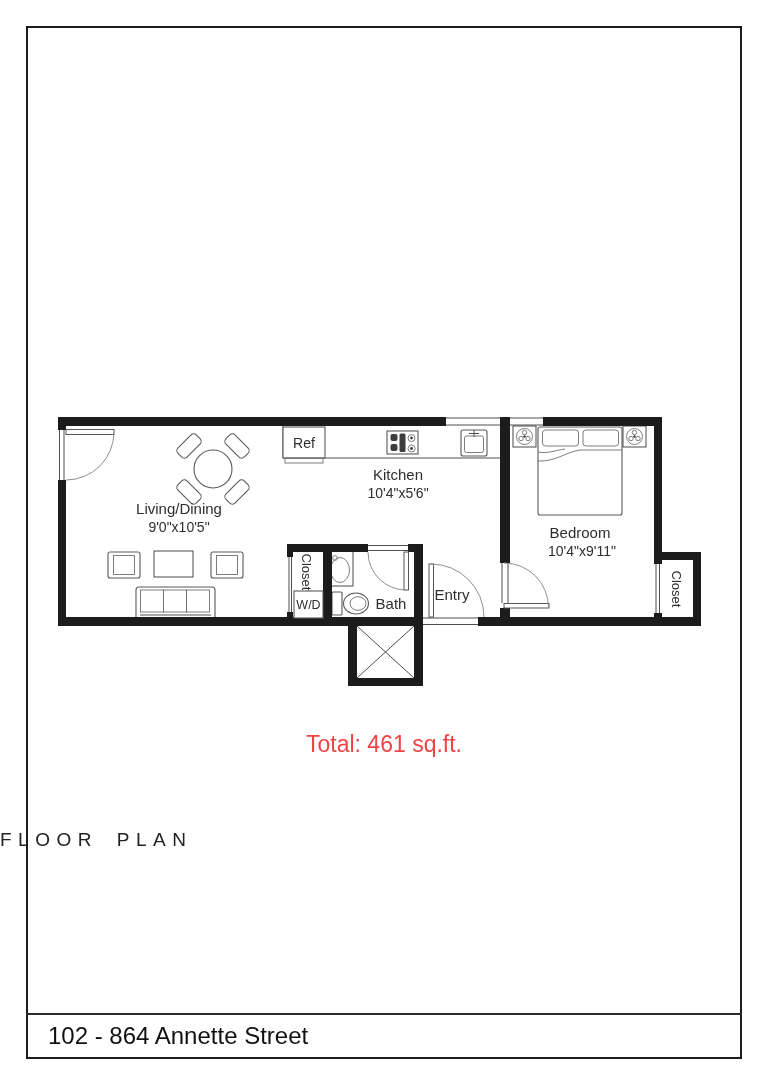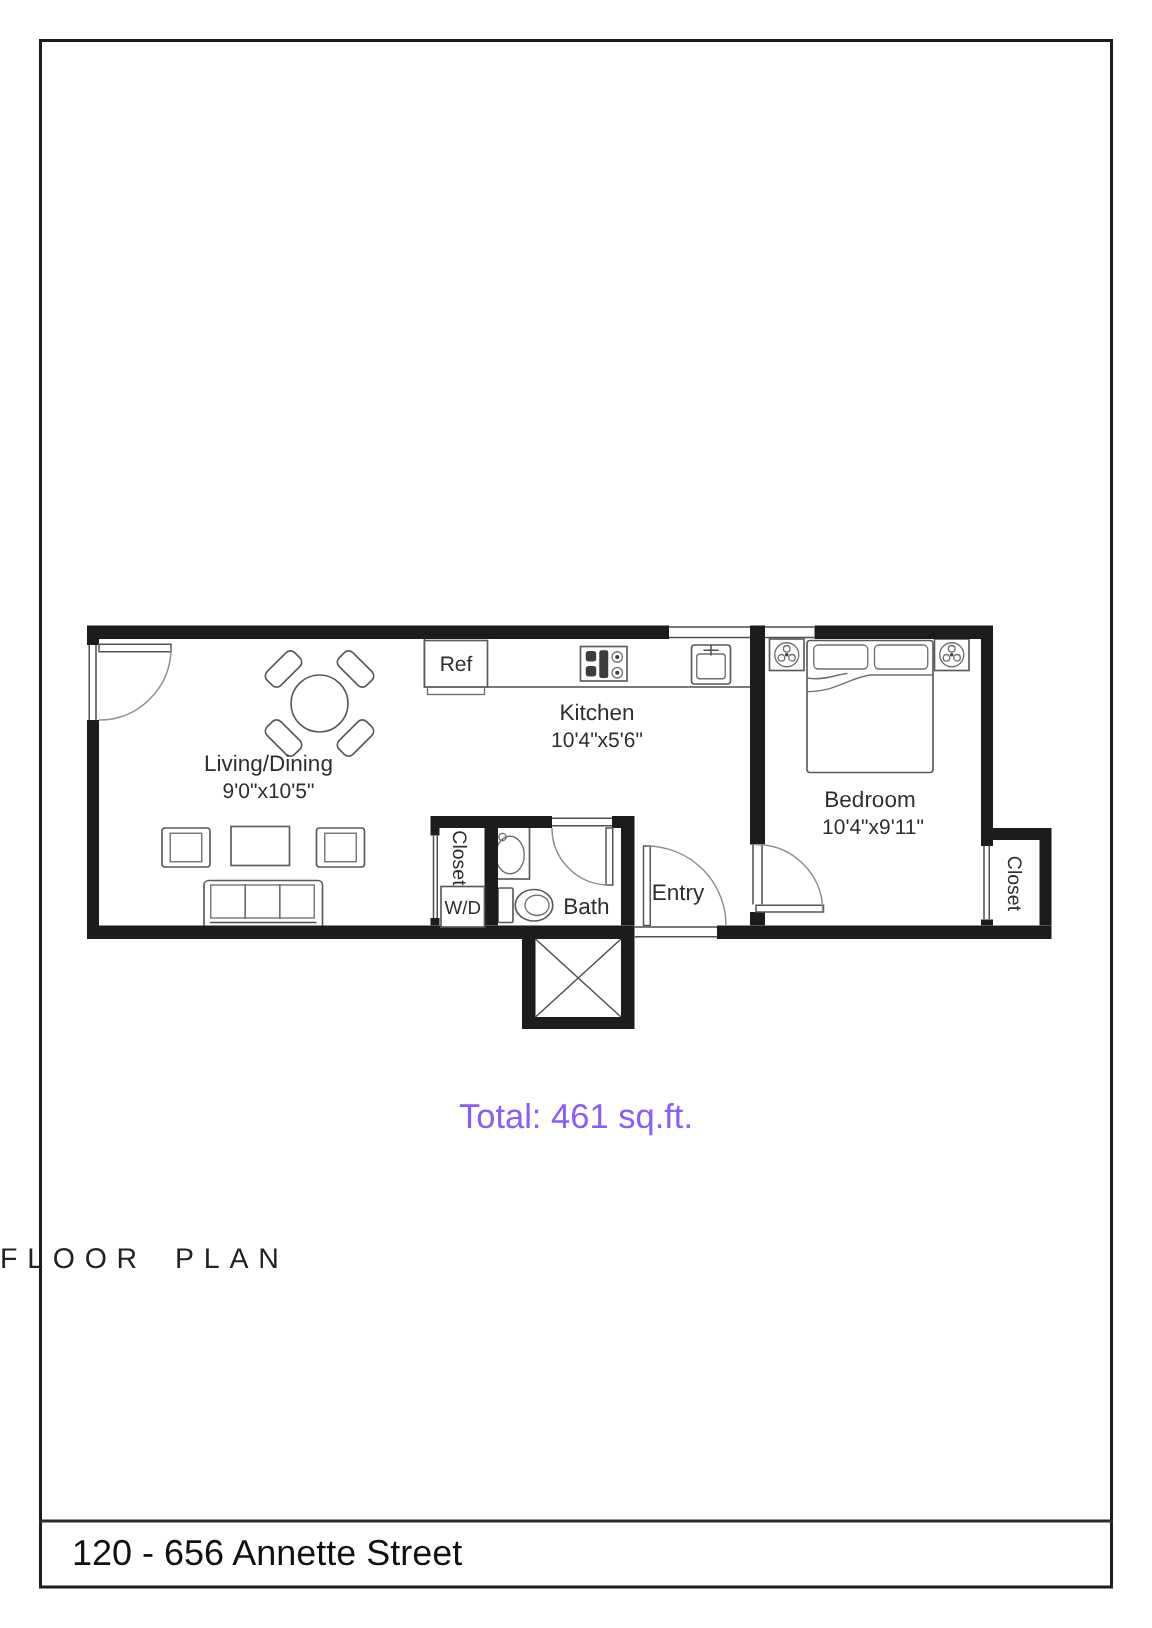--- a/index.html
+++ b/index.html
@@ -15,21 +15,21 @@
   .dark{fill:#3d3d3d;stroke:none;}
   .arc{stroke:#8f8f8f;stroke-width:1;fill:none;}
   .leaf{stroke:#555555;stroke-width:1;fill:#ffffff;}
   text{font-family:"Liberation Sans",sans-serif;fill:var(--text,#2e2e2e);}
   .room-name{font-size:15px;text-anchor:middle;}
   .room-dims{font-size:14px;text-anchor:middle;}
   .fixture-label{font-size:14px;text-anchor:middle;}
   .small-label{font-size:12.5px;text-anchor:middle;}
   .closet-label{font-size:13px;text-anchor:middle;}
   .total-text{position:absolute;left:0;width:768px;top:731px;text-align:center;
-        font-size:23px;color:#8b5cf6;}
+        font-size:23px;color:#ef4444;}
   .plan-title{position:absolute;left:0;width:768px;top:829px;text-align:left;
         font-size:19px;letter-spacing:6.5px;word-spacing:7px;color:#222222;}
   .footer-sep{position:absolute;left:26px;top:1013px;width:716px;height:2px;background:#2a2a2a;}
   .footer-text{position:absolute;left:48px;top:1022px;font-size:24px;color:#111111;}
 </style>
 </head>
 <body>
 
 <div class="page">
   <div class="page-border"></div>
@@ -197,14 +197,14 @@
       <text class="closet-label" x="672" y="589" transform="rotate(90 672 589)">Closet</text>
     </g>
   </svg>
 
   <div class="total-text">Total: 461 sq.ft.</div>
 
   <div class="plan-title">FLOOR PLAN</div>
 
   <div class="footer-sep"></div>
 
-  <div class="footer-text">120 - 656 Annette Street</div>
+  <div class="footer-text">102 - 864 Annette Street</div>
 </div>
 
 </body></html>

